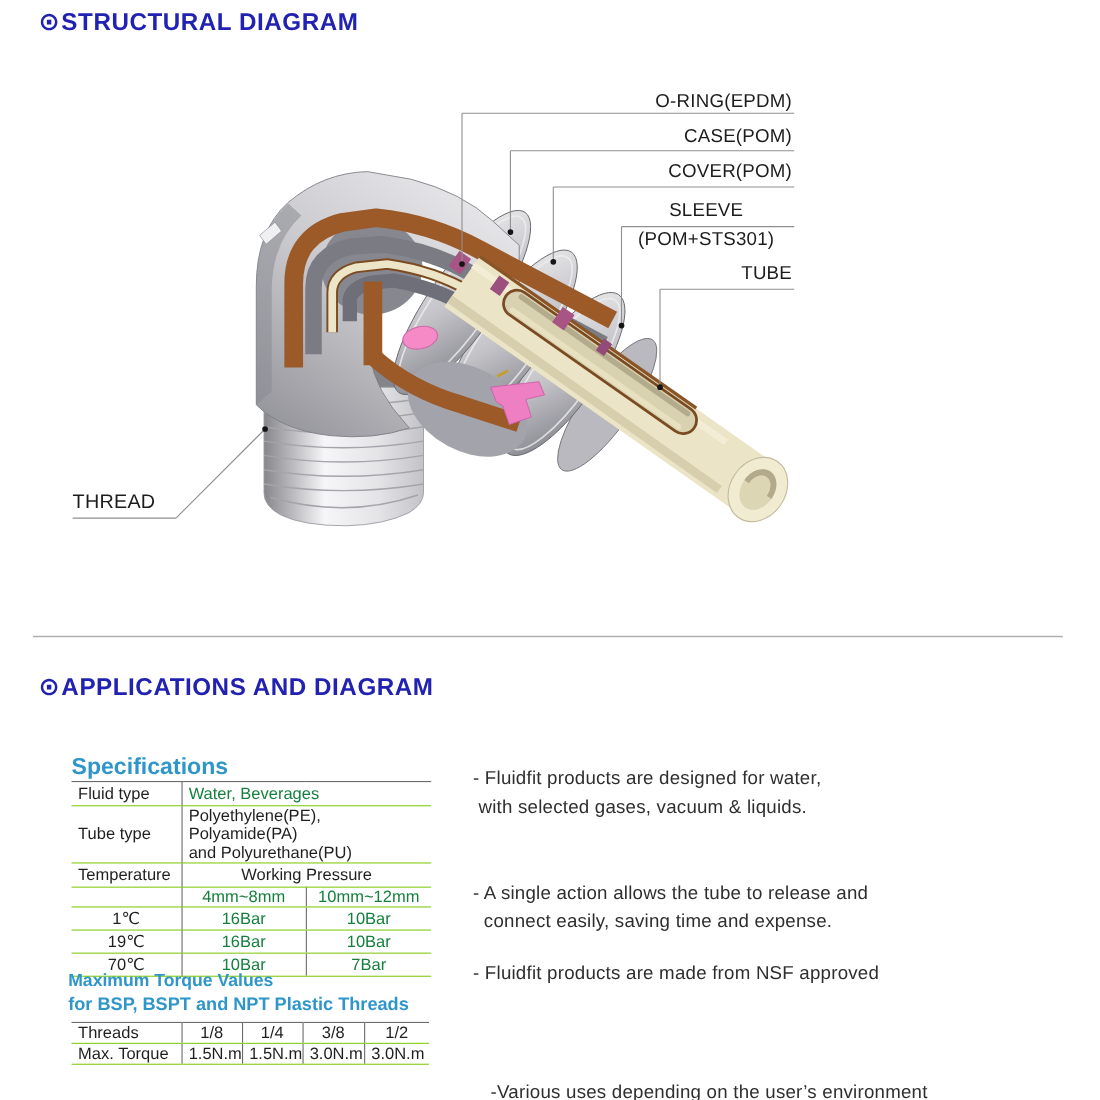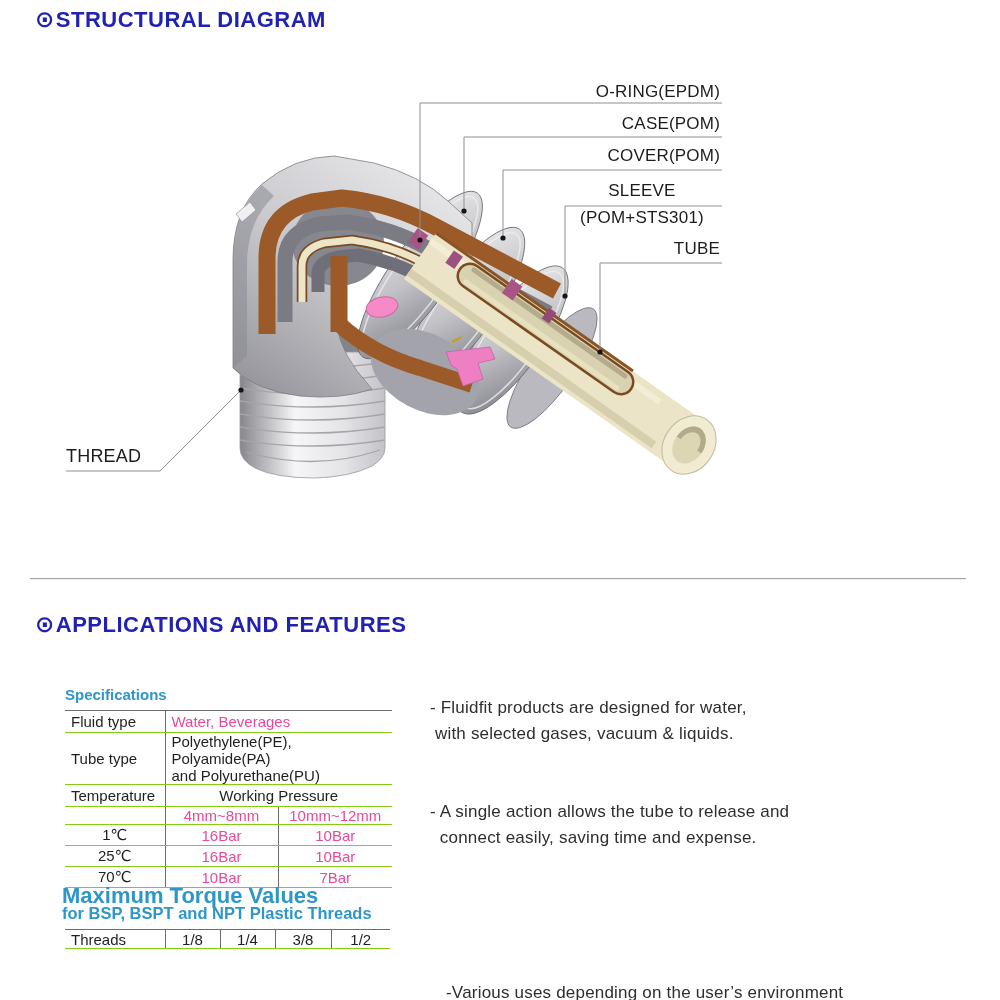--- a/index.html
+++ b/index.html
@@ -18,21 +18,21 @@
   
   .divider { position:absolute; left:30px; top:578px; width:936px; height:2px;
              background:#a6a6a6; border-bottom:1px solid #ececec; }
   
   .tbl { position:absolute; border-collapse:collapse; table-layout:fixed;
          font-size:15px; color:#1f1f1f; }
   .tbl td { border-top:1px solid #6b6b6b; border-bottom:1px solid #84cc16;
             padding:0 6px; vertical-align:middle;margin-top:20px; }
   .tbl td.vr { border-right:1px solid #6b6b6b; }
   .tbl td.vl { border-left:1px solid #6b6b6b; }
-  .blue { color:#ec4899; }
+  .blue { color:#15803d; }
   .tbl-title { position:absolute; color:#2e96c8; font-weight:bold; }
   
   .feature { position:absolute; left:430px; width:565px; color:#2e2e2e;
              font-size:17px; line-height:26px; letter-spacing:0.2px; }
   .feature-line { white-space:pre; }
 </style>
 </head>
 <body>
 
 <div class="sec-head" style="top:6px;">
@@ -157,24 +157,24 @@
 <div class="dlabel r" style="left:420px;top:114px;width:300px;">CASE(POM)</div>
 <div class="dlabel r" style="left:420px;top:146px;width:300px;">COVER(POM)</div>
 <div class="dlabel c" style="left:562px;top:181px;width:160px;">SLEEVE</div>
 <div class="dlabel c" style="left:562px;top:208px;width:160px;">(POM+STS301)</div>
 <div class="dlabel r" style="left:420px;top:239px;width:300px;">TUBE</div>
 <div class="dlabel" style="left:66px;top:446px;font-size:18px;">THREAD</div>
 
 <div class="divider"></div>
 
 <div class="sec-head" style="top:611px;">
-  <span class="marker">⊙</span><span>APPLICATIONS AND FEATURES</span>
-</div>
-
-<div class="tbl-title" style="left:65px;top:686px;font-size:15px;">Specifications</div>
+  <span class="marker">⊙</span><span>APPLICATIONS AND DIAGRAM</span>
+</div>
+
+<div class="tbl-title" style="left:65px;top:686px;font-size:21px;">Specifications</div>
 <table class="tbl" style="left:65px;top:710px;width:327px;">
   <colgroup>
       <col style="width:100px">
       <col style="width:113px">
       <col style="width:114px">
     </colgroup>
   <tbody>
       <tr style="height:22px">
     <td class="vr">Fluid type</td>
     <td colspan="2" class="blue">Water, Beverages</td>
@@ -194,59 +194,67 @@
     <td class="vr"></td>
     <td class="blue" style="text-align:center">4mm~8mm</td>
     <td class="blue vl" style="text-align:center">10mm~12mm</td>
   </tr>
   <tr style="height:21px">
     <td class="vr" style="text-align:center">1℃</td>
     <td class="blue" style="text-align:center">16Bar</td>
     <td class="blue vl" style="text-align:center">10Bar</td>
   </tr>
   <tr style="height:21px">
-    <td class="vr" style="text-align:center">25℃</td>
+    <td class="vr" style="text-align:center">19℃</td>
     <td class="blue" style="text-align:center">16Bar</td>
     <td class="blue vl" style="text-align:center">10Bar</td>
   </tr>
   <tr style="height:21px">
     <td class="vr" style="text-align:center">70℃</td>
     <td class="blue" style="text-align:center">10Bar</td>
     <td class="blue vl" style="text-align:center">7Bar</td>
   </tr>
 </tbody>
   </table>
 
-<div class="tbl-title" style="left:62px;top:883px;font-size:22px;">Maximum Torque Values</div>
+<div class="tbl-title" style="left:62px;top:883px;font-size:16px;">Maximum Torque Values</div>
 <div class="tbl-title" style="left:62px;top:904px;font-size:16.5px;">for BSP, BSPT and NPT Plastic Threads</div>
 <table class="tbl" style="left:65px;top:929px;width:325px;">
   <colgroup>
       <col style="width:100px">
       <col style="width:55px">
       <col style="width:55px">
       <col style="width:56px">
       <col style="width:59px">
     </colgroup>
   <tbody>
       <tr style="height:19px">
     <td>Threads</td>
     <td class="vl" style="text-align:center">1/8</td>
     <td class="vl" style="text-align:center">1/4</td>
     <td class="vl" style="text-align:center">3/8</td>
     <td class="vl" style="text-align:center">1/2</td>
   </tr>
+  <tr style="height:19px">
+    <td>Max. Torque</td>
+    <td class="vl" style="text-align:center">1.5N.m</td>
+    <td class="vl" style="text-align:center">1.5N.m</td>
+    <td class="vl" style="text-align:center">3.0N.m</td>
+    <td class="vl" style="text-align:center">3.0N.m</td>
+  </tr>
 </tbody>
   </table>
 
 <div class="feature" style="top:695px;">
   <div class="feature-line">- Fluidfit products are designed for water,</div>
   <div class="feature-line"> with selected gases, vacuum &amp; liquids.</div>
 </div>
 <div class="feature" style="top:799px;">
   <div class="feature-line">- A single action allows the tube to release and</div>
   <div class="feature-line">  connect easily, saving time and expense.</div>
 </div>
 <div class="feature" style="top:872px;">
+  <div class="feature-line">- Fluidfit products are made from NSF approved</div>
 </div>
 <div class="feature" style="top:980px;margin-left:16px;">
   <div class="feature-line">-Various uses depending on the user’s environment</div>
   <div class="feature-line"> and application.</div>
 </div>
 
 </body></html>

